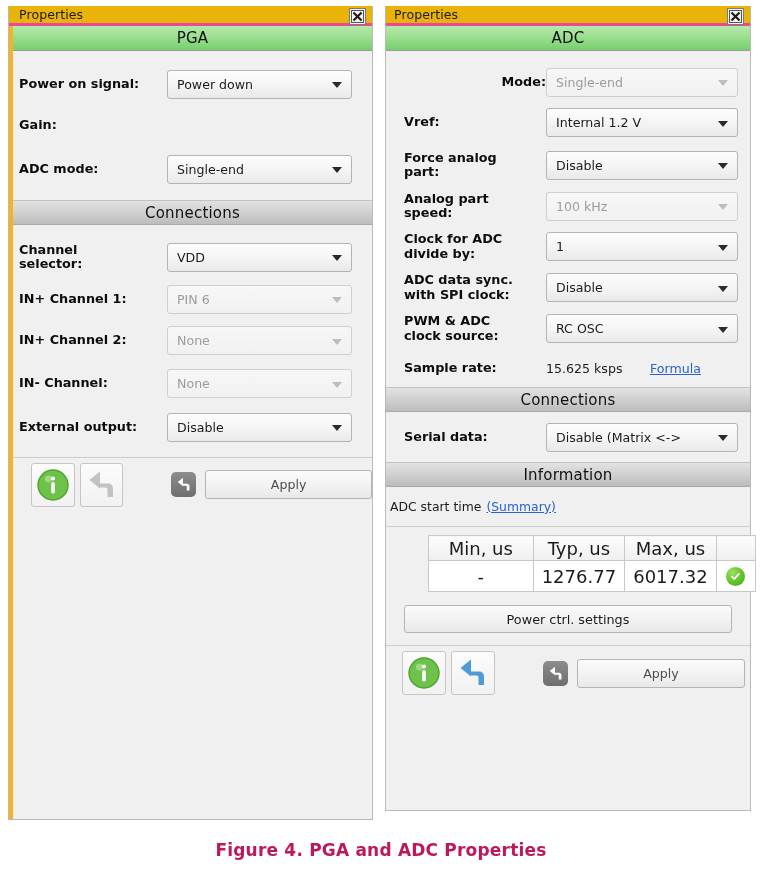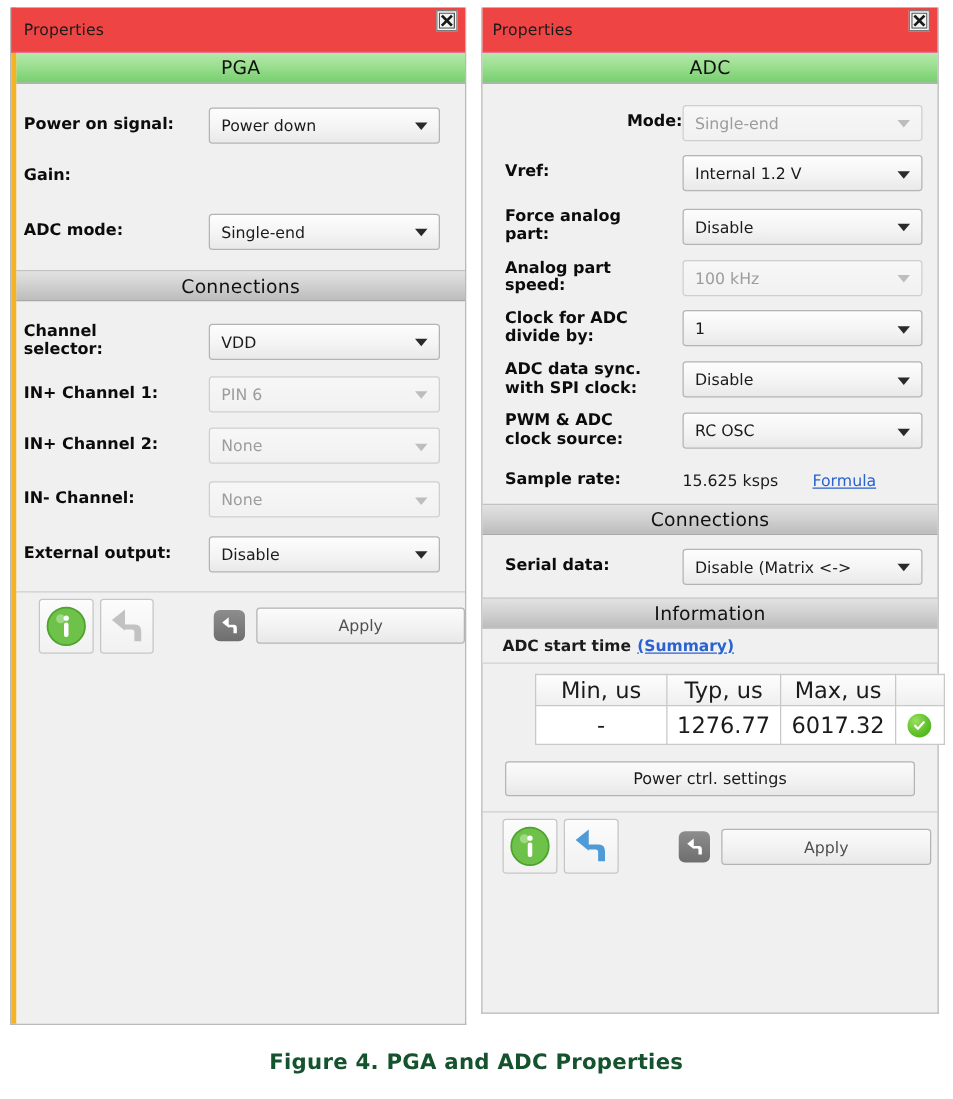--- a/index.html
+++ b/index.html
@@ -25,23 +25,23 @@
 
   .accent-strip {
     position: absolute;
     left: 0; top: 0; bottom: 0;
     width: 4px;
     background: #f5b323;
   }
 
   .titlebar {
     position: relative;
-    height: 36px;
-    background: #ef4444;
-    border-bottom: 1px solid #ec4899;
+    height: 20px;
+    background: #eab308;
+    border-bottom: 3px solid #ec4899;
     display: flex;
     align-items: center;
     padding-left: 8px;
   }
   .panel-left .titlebar { padding-left: 10px; }
   .titlebar-text {
     font-size: 12.5px;
     color: #1a1a1a;
     letter-spacing: .1px;
   }
@@ -161,28 +161,27 @@
     border: 1px solid #b4b4b4;
     border-radius: 3px;
     background: linear-gradient(to bottom,#fbfbfb 0%,#f2f2f2 55%,#e8e8e8 100%);
     display: flex; align-items: center; justify-content: center;
     font-size: 12.8px; color: #1b1b1b;
     cursor: pointer;
   }
 
   
   .info-line {
-    height: 28px;
+    height: 40px;
     display: flex; align-items: center;
-    padding-left: 16px;
+    padding-left: 4px;
     font-size: 12.4px;
     color: #1b1b1b;
     background: #f0f0f0;
     border-bottom: 1px solid #cfcfcf;
-    font-weight: bold;
   }
   .link {
     color: #2a63d0;
     text-decoration: underline;
     cursor: pointer;
   }
 
   table.info-table {
     border-collapse: collapse;
     background: #fff;
@@ -213,21 +212,21 @@
   }
 
   
   .caption {
     position: absolute;
     left: 0; right: 0;
     top: 840px;
     text-align: center;
     font-size: 17px;
     font-weight: bold;
-    color: #14532d;
+    color: #be185d;
     letter-spacing: .2px;
   }
 </style>
 </head>
 <body>
 
 <div id="root">
 
   <div class="panel panel-left">
     <div class="accent-strip"></div>

